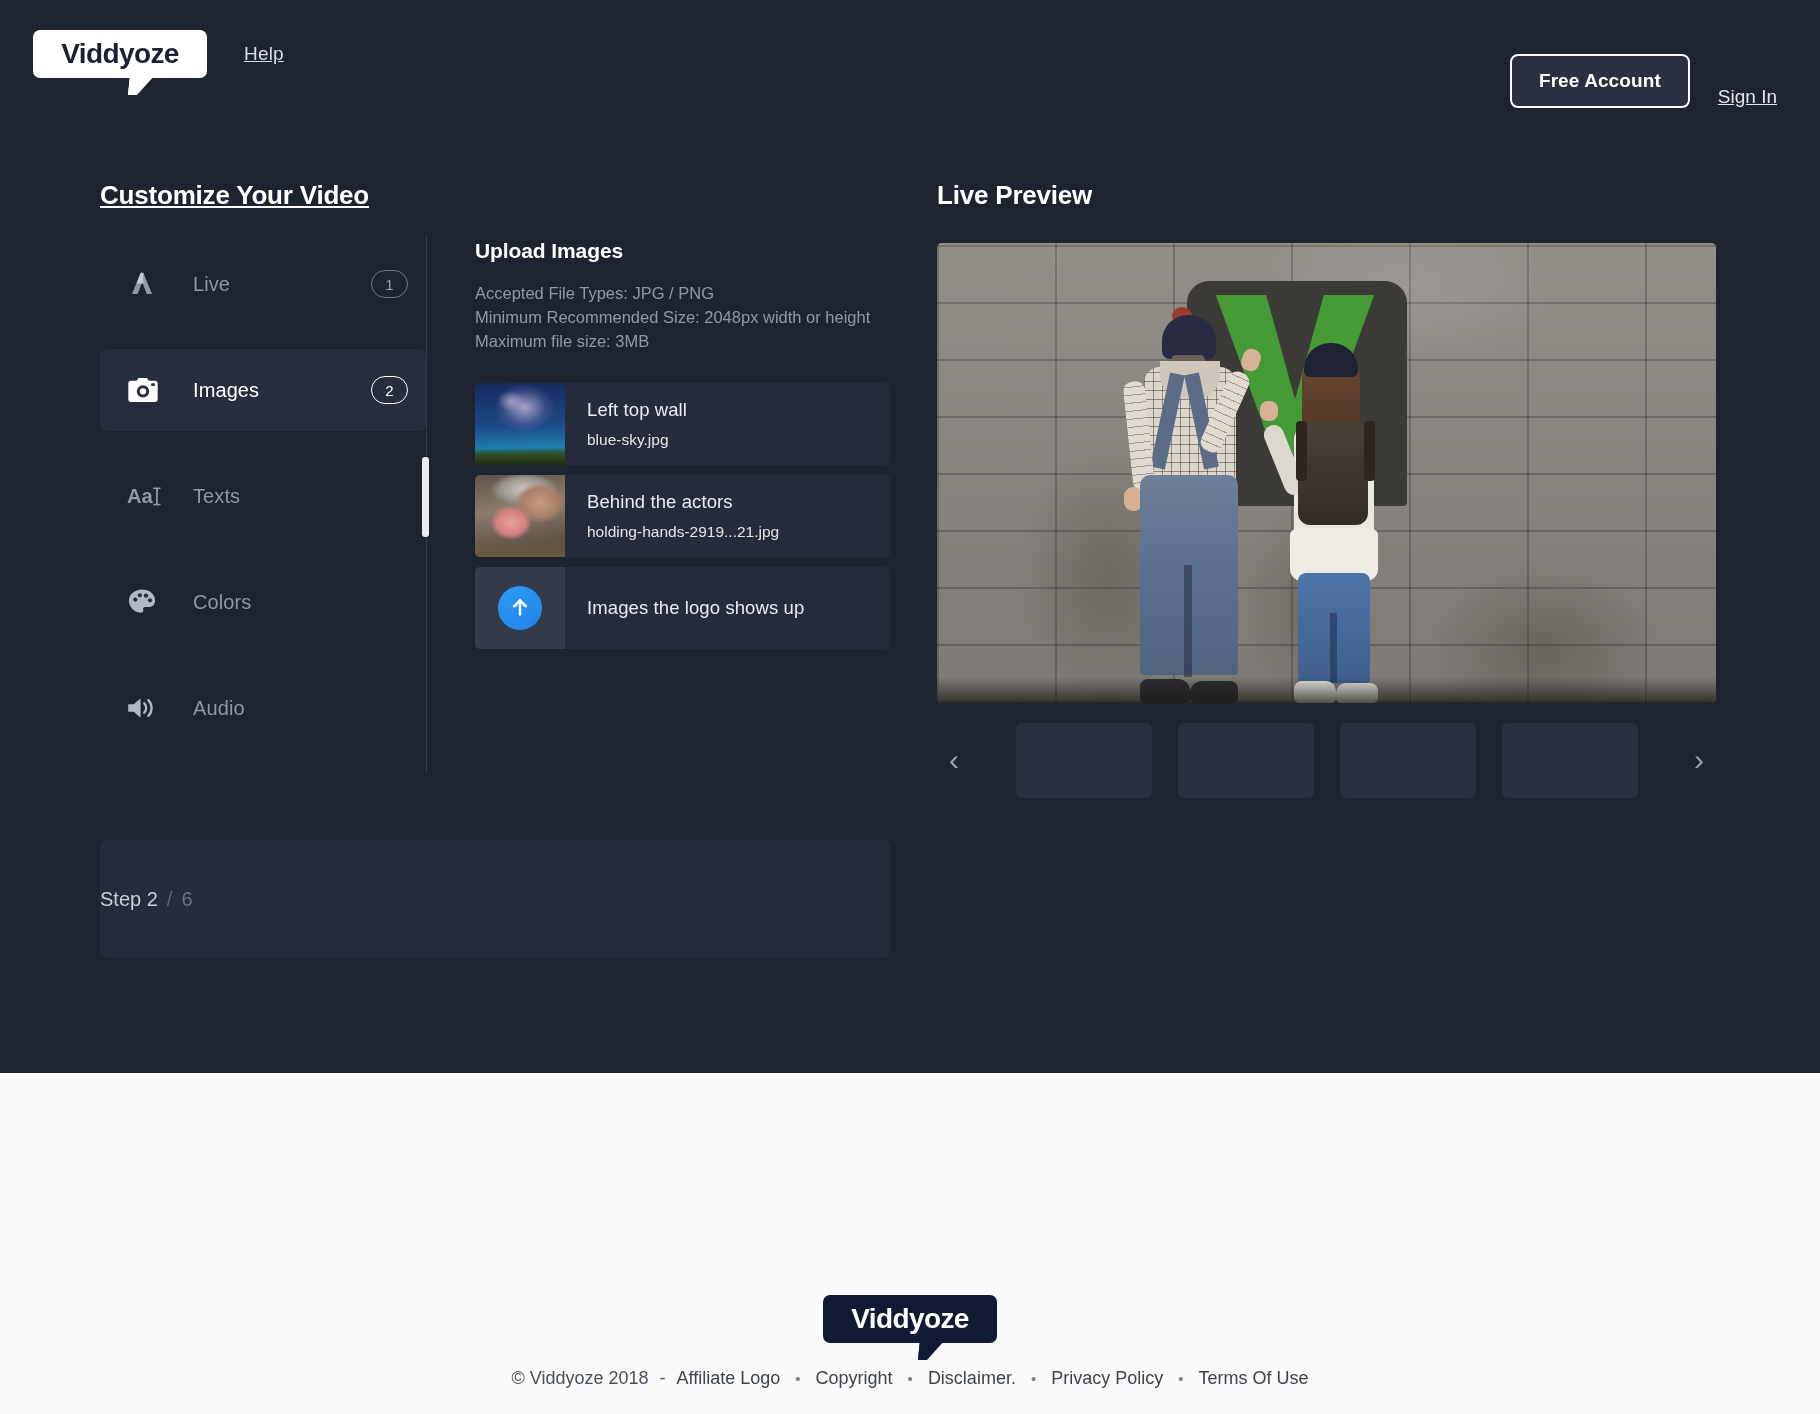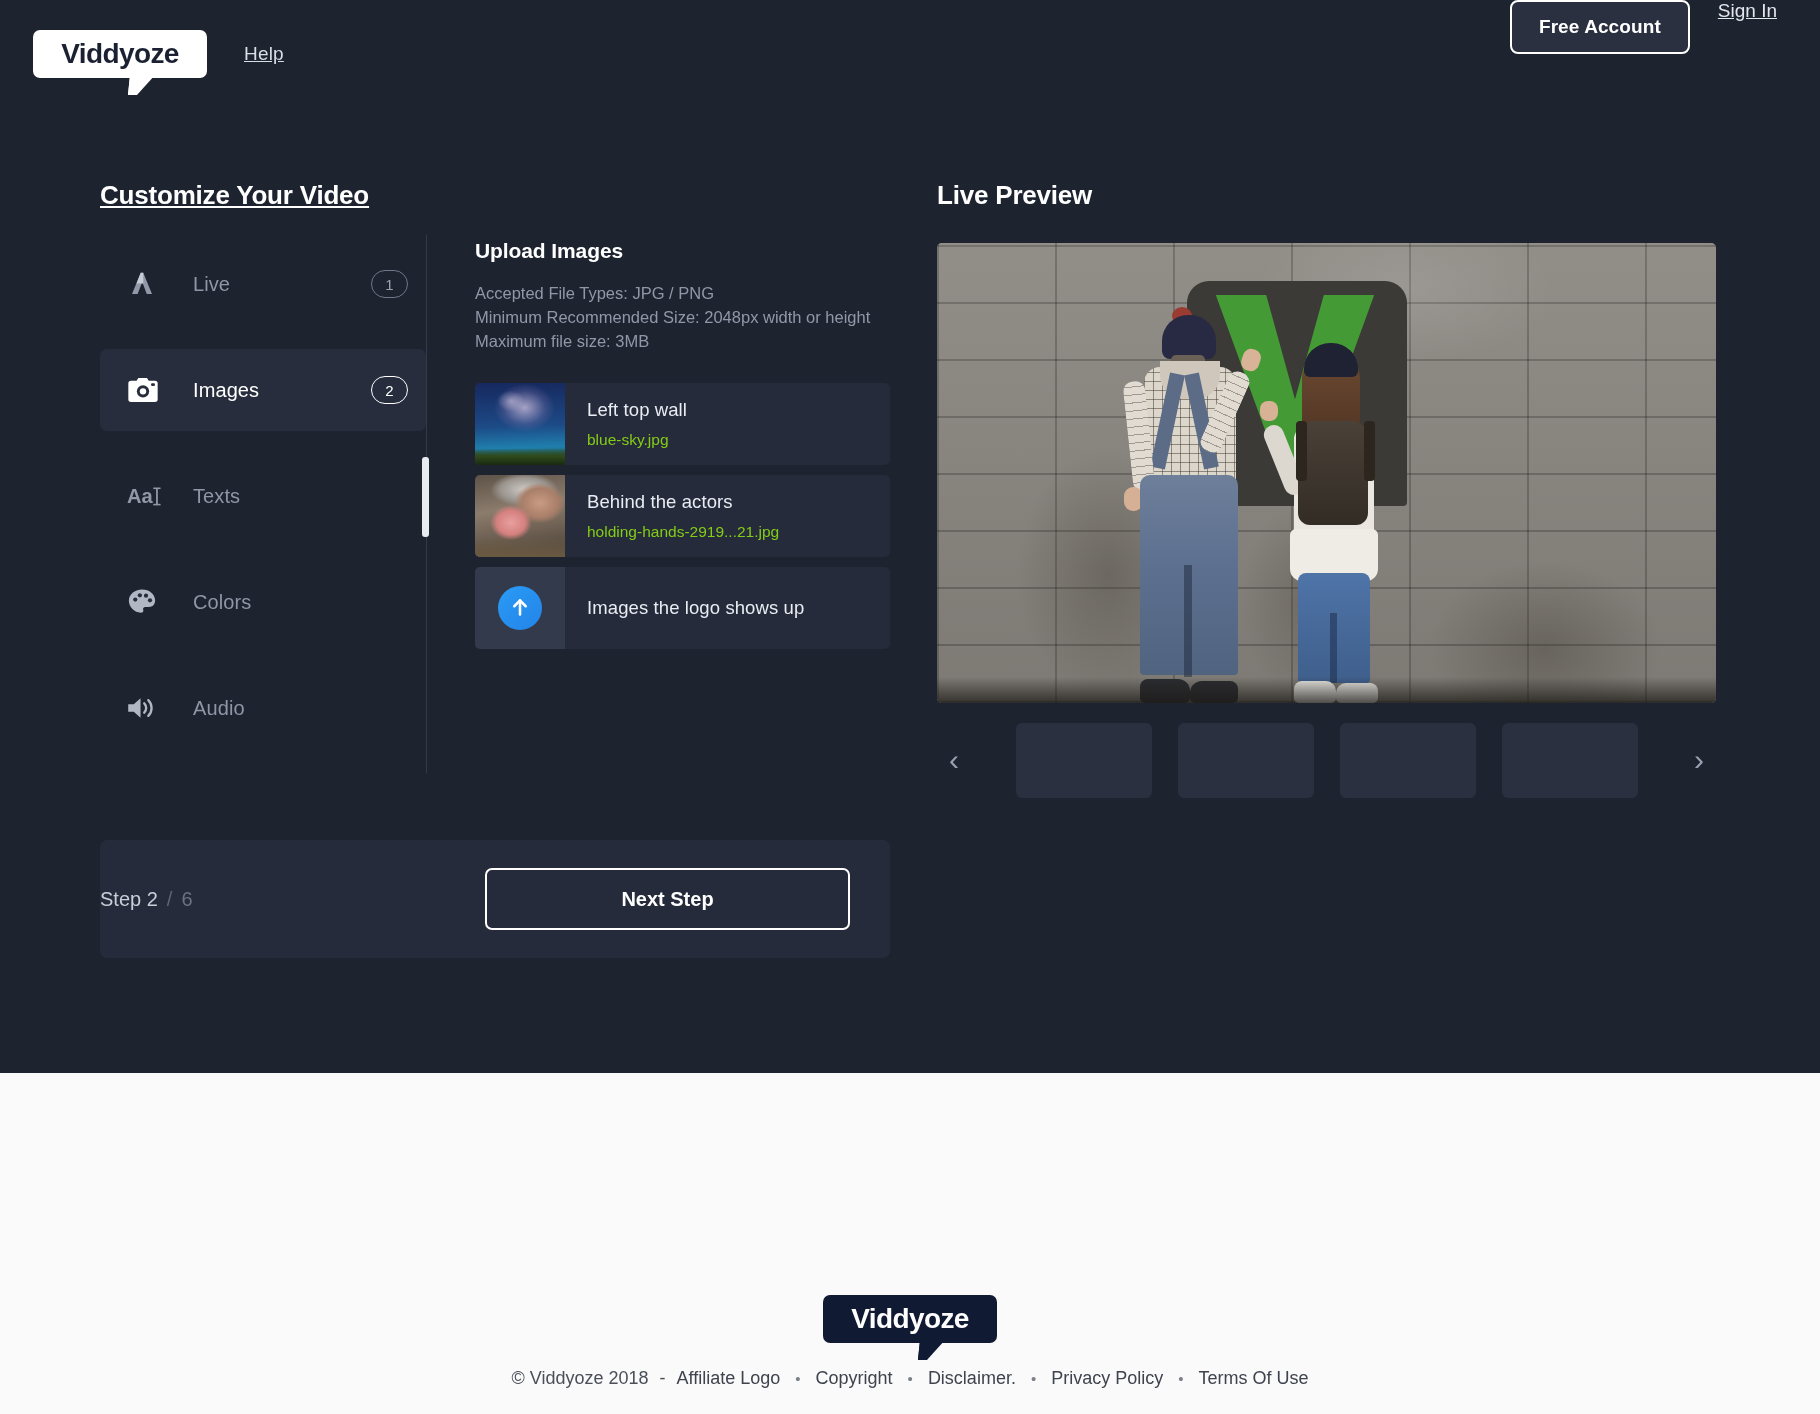--- a/index.html
+++ b/index.html
@@ -63,21 +63,21 @@
     margin-left: 37px;
     font-size: 19px;
     color: #d9dde5;
     letter-spacing: 0.2px;
   }
   .header-right {
     position: absolute;
     right: 0; top: 0;
     height: 108px;
     display: flex;
-    align-items: flex-start;
+    align-items: flex-end;
   }
   .free-account-btn {
     border: 2px solid #ffffff;
     border-radius: 8px;
     background: #2a3040;
     color: #ffffff;
     font-size: 19px;
     font-weight: 700;
     padding: 14px 27px;
     letter-spacing: 0.1px;
@@ -251,21 +251,21 @@
     justify-content: center;
     padding-left: 22px;
   }
   .row-title {
     font-size: 18.5px;
     color: #e9ecf2;
     letter-spacing: 0.1px;
   }
   .row-sub {
     font-size: 15.5px;
-    color: #84cc16;
+    color: #e5e5e5;
     margin-top: 10px;
   }
   .row-title.solo { margin-top: 0; }
 
   
   .step-bar {
     position: absolute;
     left: 100px; top: 840px;
     width: 790px; height: 118px;
     background: #252b3a;
@@ -706,21 +706,20 @@
 
           </div>
         </div>
       </div>
     </div>
 
     <div class="step-bar">
       <div class="step-label">
         <span>Step 2</span><span class="step-sep">/</span><span class="step-total">6</span>
       </div>
-      <button class="next-step-btn">Next Step</button>
     </div>
 
     <div class="preview-stage">
       <div class="wall"></div>
       <div class="graffiti-box"></div>
       <div class="graffiti-v2"></div>
 
       <div class="person p1">
         <div class="pom"></div>
           <div class="beanie"></div>

